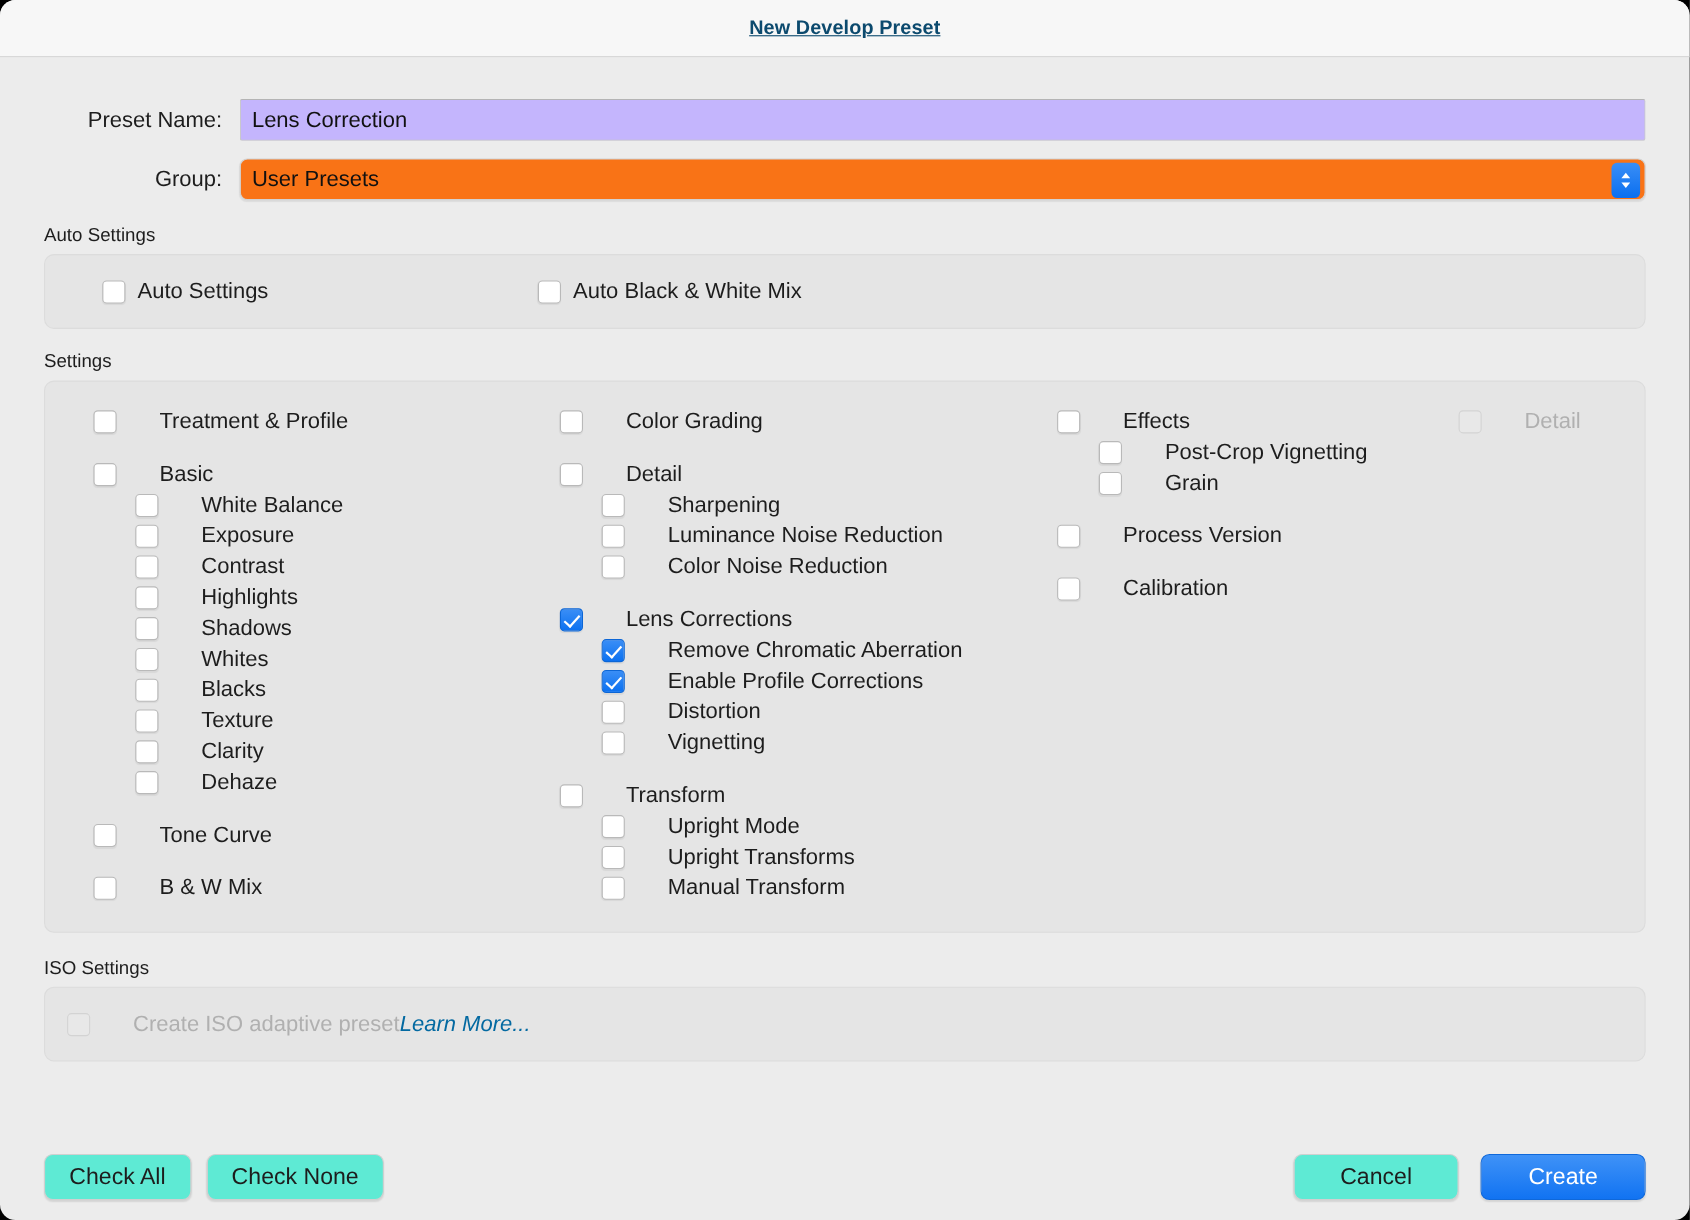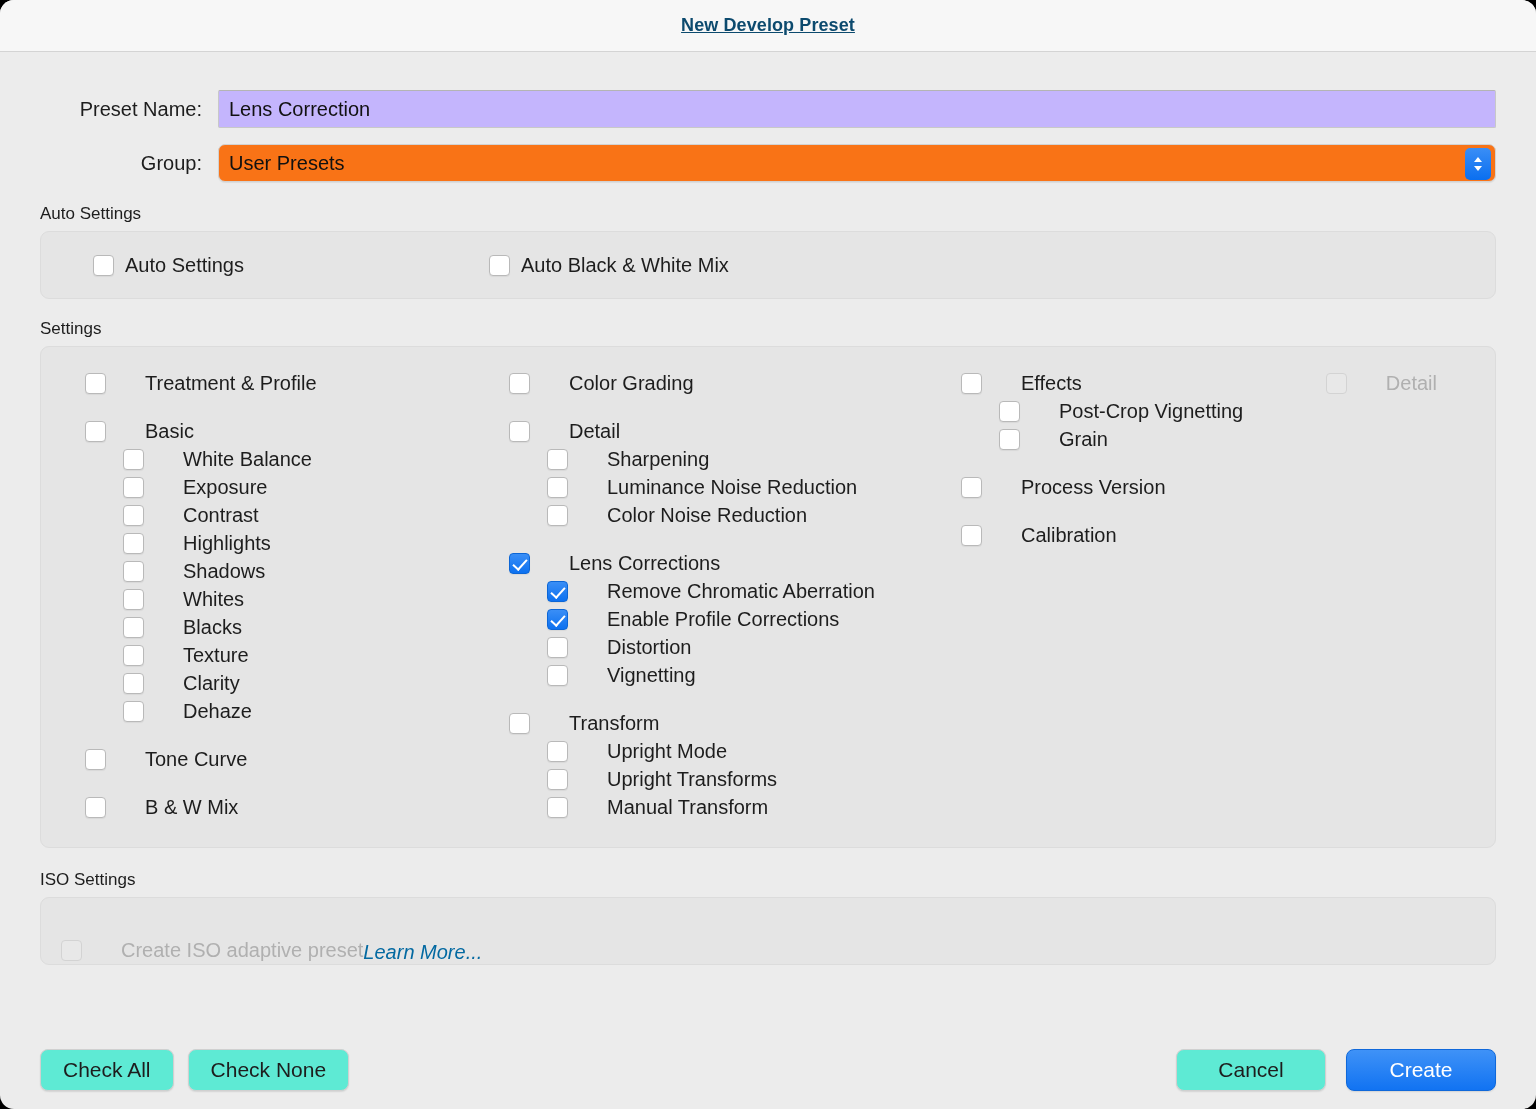--- a/index.html
+++ b/index.html
@@ -178,21 +178,21 @@
     font-size: 20px;
     color: #1d1d1d;
     white-space: nowrap;
   }
   .cb-label.disabled { color: #b0b0b0; }
 
   
   .iso-box {
     height: 68px;
     display: flex;
-    align-items: flex-end;
+    align-items: center;
     padding-left: 20px;
   }
   .learn-more {
     font-size: 20px;
     color: #0369a1;
     font-style: italic;
   }
 
   
   .footer {

